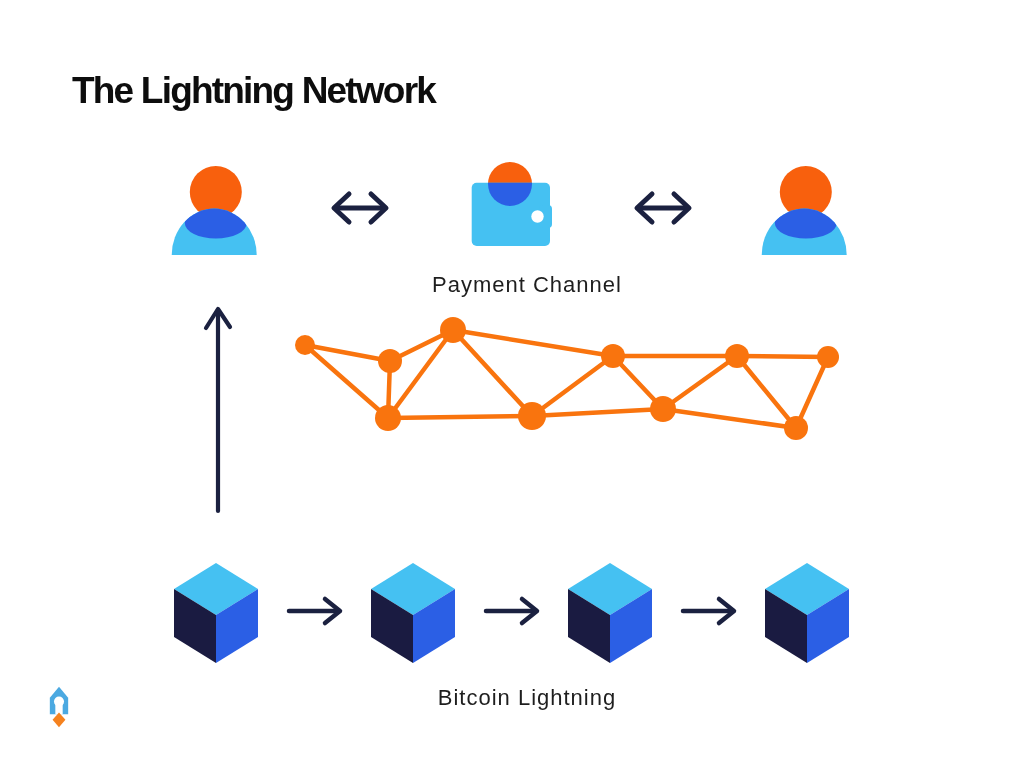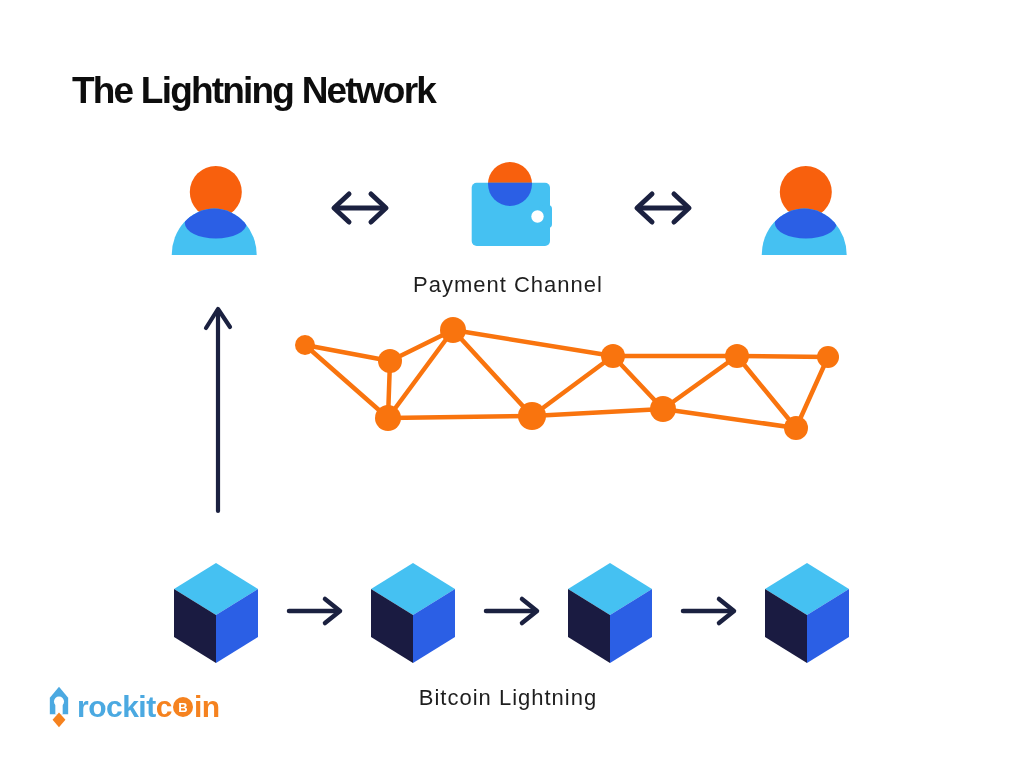--- a/index.html
+++ b/index.html
@@ -7,21 +7,21 @@
     position:relative;width:1024px;height:768px;background:var(--background,#fff);
     font-family:"Liberation Sans","DejaVu Sans",sans-serif;overflow:hidden;
   }
   .abs{position:absolute;}
   h1.title{
     position:absolute;left:60px;top:58px;margin:12px;
     font-size:37px;font-weight:800;letter-spacing:-1.8px;color:var(--ink,#111);
     line-height:1.15;
   }
   .caption{
-    position:absolute;left:208px;width:600px;text-align:center;
+    position:absolute;left:227px;width:600px;text-align:center;
     font-size:22px;font-weight:500;letter-spacing:1px;color:var(--label,#1e1e1e);
   }
   .f-orange{fill:var(--orange);}
   .f-orangeNet{fill:var(--orange-network);}
   .f-sky{fill:var(--sky);}
   .f-royal{fill:var(--royal);}
   .f-dark{fill:var(--cube-dark);}
   .f-white{fill:#fff;}
   .s-navy{stroke:var(--navy);fill:none;stroke-linecap:round;stroke-linejoin:round;}
   .s-orangeNet{stroke:var(--orange-network);stroke-linecap:round;}
@@ -168,23 +168,15 @@
 
   <div class="caption" style="top:685px">Bitcoin Lightning</div>
 
   <div class="logo">
     <svg width="22" height="42" viewBox="0 0 24 44">
       <path d="M12,0 L22,12 L22,30 L2,30 L2,12 Z" fill="var(--logo-blue)"></path>
       <circle cx="12" cy="16" r="5.5" fill="#fff"></circle>
       <rect x="8" y="16" width="8" height="14" fill="#fff"></rect>
       <path d="M12,28 L19,36 L12,44 L5,36 Z" fill="var(--logo-orange)"></path>
     </svg>
-    <span class="logo-text">
-        <span class="logo-blue">rockit</span>
-        <span class="logo-orange">
-          <span>c</span>
-          <span class="coin-o">B</span>
-          <span>in</span>
-        </span>
-      </span>
   </div>
 
 </div>
 
 </body></html>

